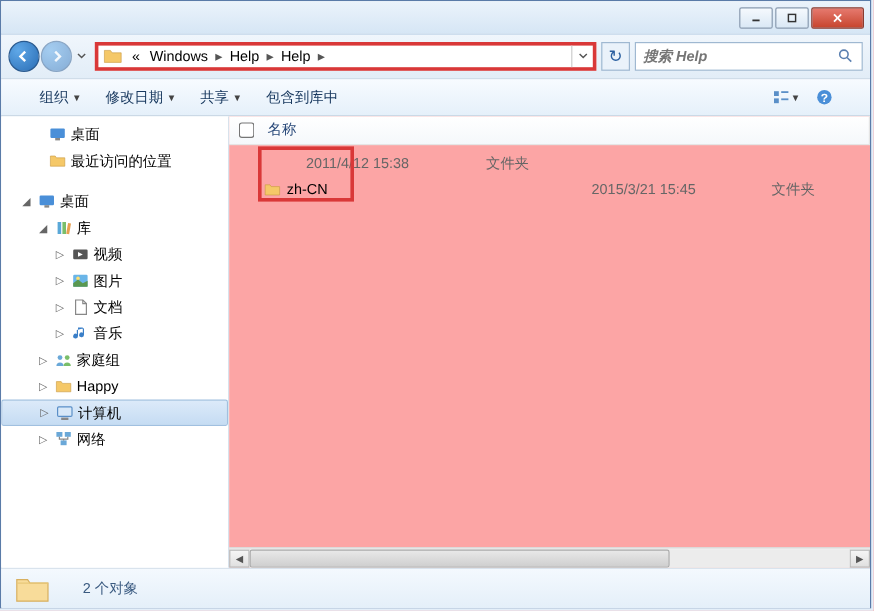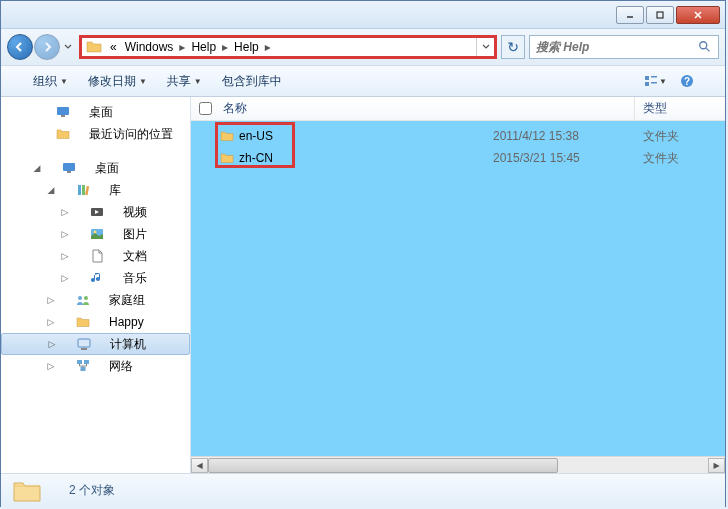--- a/index.html
+++ b/index.html
@@ -35,29 +35,29 @@
     
     .toolbar { height: 32px; background: linear-gradient(to bottom, #f7fbff, #e5f0fa); border-top: 1px solid #d0dde9; border-bottom: 1px solid #c0d0e0; display: flex; align-items: center; padding: 0 26px; gap: 8px; }
     .tool-item { display: flex; align-items: center; gap: 3px; padding: 3px 6px; cursor: pointer; color: #1a3a60; }
     .tool-drop { font-size: 8px; color: #444; }
     .tool-spacer { flex: 1; }
     .tool-icon-btn { width: 24px; height: 24px; display: flex; align-items: center; justify-content: center; cursor: pointer; }
     
     .content { display: flex; height: 376px; }
     
     .sidebar { width: 190px; background: #fff; border-right: 1px solid #d8e2ec; overflow-y: auto; padding: 4px 0; }
-    .tree-item { display: flex; align-items: center; height: 22px; padding-left: 8px; cursor: pointer; gap: 18px; }
+    .tree-item { display: flex; align-items: center; height: 22px; padding-left: 8px; cursor: pointer; gap: 3px; }
     .tree-item.selected { background: linear-gradient(to bottom, #dceaf9, #c5dcf3); border: 1px solid #a0c0e0; border-radius: 2px; }
     .tree-indent { display: inline-block; }
     .tree-expand { width: 12px; height: 12px; display: flex; align-items: center; justify-content: center; color: #666; font-size: 9px; }
     .tree-icon { width: 16px; height: 16px; display: flex; align-items: center; justify-content: center; }
     .tree-label { font-size: 12px; color: #000; }
     .tree-spacer { height: 12px; }
     
-    .main { flex: 1; display: flex; flex-direction: column; background: #7dd3fc; position: relative; }
+    .main { flex: 1; display: flex; flex-direction: column; background: #fca5a5; position: relative; }
     .col-headers { height: 24px; display: flex; align-items: center; border-bottom: 1px solid #e5e5e5; background: linear-gradient(to bottom, #fff, #f5f8fb); }
     .col-check { width: 28px; display: flex; align-items: center; justify-content: center; }
     .col-check input { width: 13px; height: 13px; }
     .col-name { flex: 1; padding-left: 4px; color: #2a4a7a; cursor: pointer; border-right: 1px solid #e5e5e5; height: 100%; display: flex; align-items: center; }
     .col-date { width: 150px; padding-left: 8px; color: #2a4a7a; cursor: pointer; border-right: 1px solid #e5e5e5; height: 100%; display: flex; align-items: center; }
     .col-type { width: 90px; padding-left: 8px; color: #2a4a7a; cursor: pointer; height: 100%; display: flex; align-items: center; }
     
     .file-list { flex: 1; padding: 4px 0; position: relative; }
     .file-row { height: 22px; display: flex; align-items: center; cursor: pointer; }
     .file-check { width: 28px; }
@@ -324,32 +324,25 @@
         <span class="tree-label">网络</span>
       </div>
     </div>
 
     <div class="main">
       <div class="col-headers">
         <div class="col-check">
             <input type="checkbox" style="">
           </div>
         <div class="col-name">名称</div>
-        <div class="col-type">类型</div>
       </div>
 
       <div class="file-list">
         <div class="file-row">
           <div class="file-check"></div>
-          <div class="file-name-cell">
-            <svg width="16" height="16" viewBox="0 0 16 16">
-                <path class="folder-svg" d="M2 4 h4 l1 1.5 H14 v7 H2 z"></path>
-              </svg>
-            <span>en-US</span>
-          </div>
           <div class="file-date-cell">2011/4/12 15:38</div>
           <div class="file-type-cell">文件夹</div>
         </div>
         <div class="file-row">
           <div class="file-check"></div>
           <div class="file-name-cell">
             <svg width="16" height="16" viewBox="0 0 16 16">
                 <path class="folder-svg" d="M2 4 h4 l1 1.5 H14 v7 H2 z"></path>
               </svg>
             <span>zh-CN</span>

